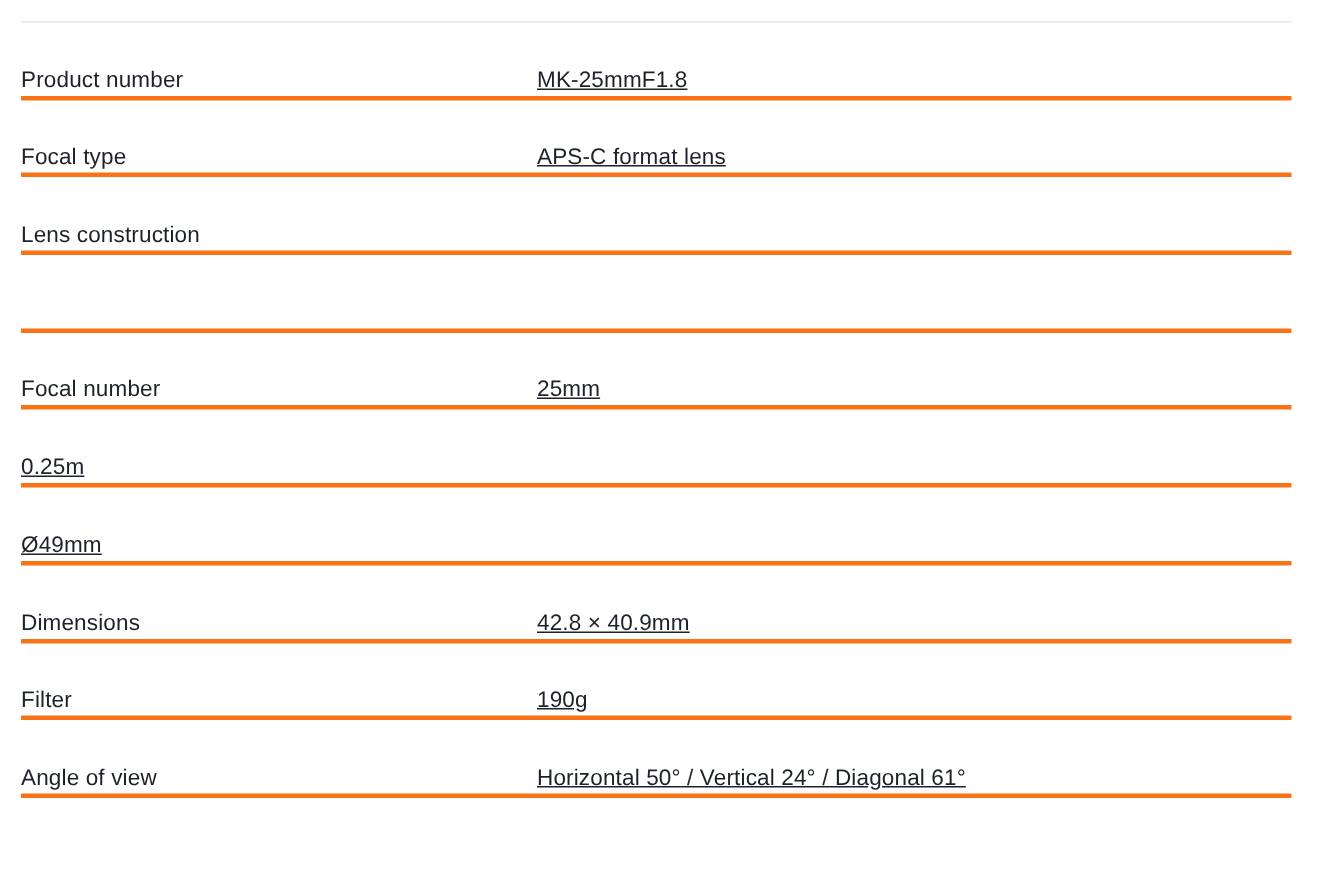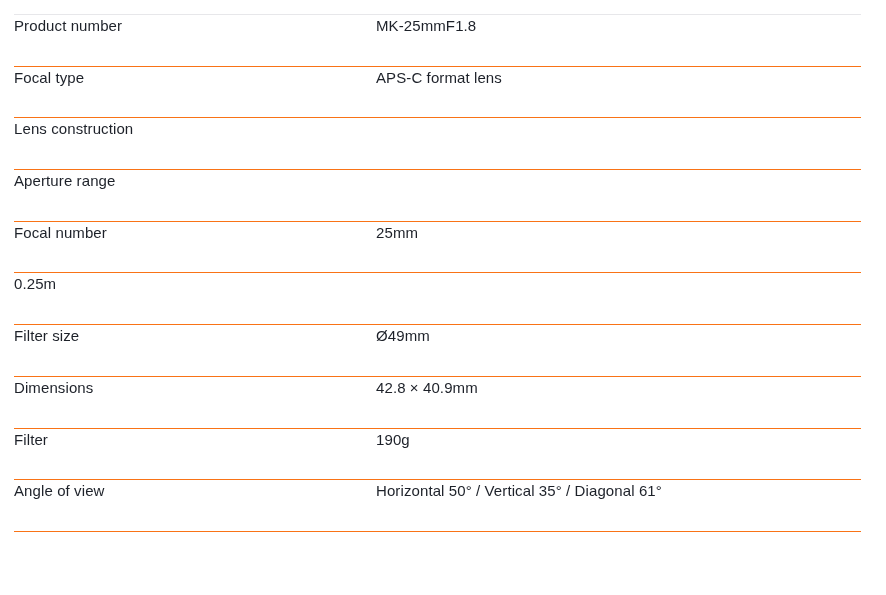--- a/index.html
+++ b/index.html
@@ -12,39 +12,39 @@
   }
   .spec-table {
     position: absolute;
     left: 14px;
     top: 14px;
     width: 847px;
     border-top: 1px solid #e7e7ea;
   }
   .spec-row {
     display: flex;
-    align-items: flex-start;
+    align-items: flex-end;
     height: 51.7px;
-    border-bottom: 1px solid #f97316;
-    gap: 18px;
+    border-bottom: 3px solid #f97316;
   }
   .spec-label {
     width: 344px;
     flex: 0 0 344px;
     font-size: 15px;
     line-height: 1.4;
     color: #1d2129;
     letter-spacing: 0.1px;
   }
   .spec-value {
     flex: 1 1 auto;
     font-size: 15px;
     line-height: 1.4;
     color: #1d2129;
     letter-spacing: 0.1px;
+    text-decoration: underline;
   }
 </style>
 </head>
 <body>
 
 <div class="spec-table">
 
   <div class="spec-row">
     <div class="spec-label">Product number</div>
     <div class="spec-value">MK-25mmF1.8</div>
@@ -53,46 +53,44 @@
   <div class="spec-row">
     <div class="spec-label">Focal type</div>
     <div class="spec-value">APS-C format lens</div>
   </div>
 
   <div class="spec-row">
     <div class="spec-label">Lens construction</div>
   </div>
 
   <div class="spec-row">
-    <div class="spec-label">Aperture range</div>
   </div>
 
   <div class="spec-row">
     <div class="spec-label">Focal number</div>
     <div class="spec-value">25mm</div>
   </div>
 
   <div class="spec-row">
     <div class="spec-value">0.25m</div>
   </div>
 
   <div class="spec-row">
-    <div class="spec-label">Filter size</div>
     <div class="spec-value">Ø49mm</div>
   </div>
 
   <div class="spec-row">
     <div class="spec-label">Dimensions</div>
     <div class="spec-value">42.8 × 40.9mm</div>
   </div>
 
 
   <div class="spec-row">
     <div class="spec-label">Filter</div>
     <div class="spec-value">190g</div>
   </div>
 
   <div class="spec-row">
     <div class="spec-label">Angle of view</div>
-    <div class="spec-value">Horizontal 50° / Vertical 35° / Diagonal 61°</div>
+    <div class="spec-value">Horizontal 50° / Vertical 24° / Diagonal 61°</div>
   </div>
 
 </div>
 
 </body></html>

